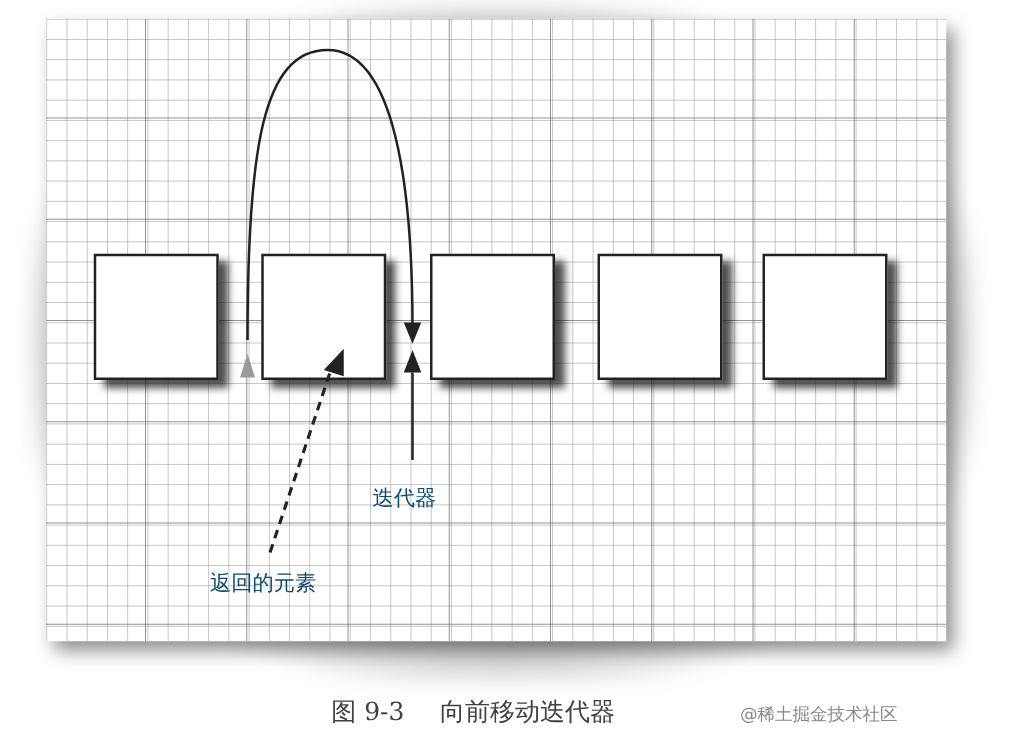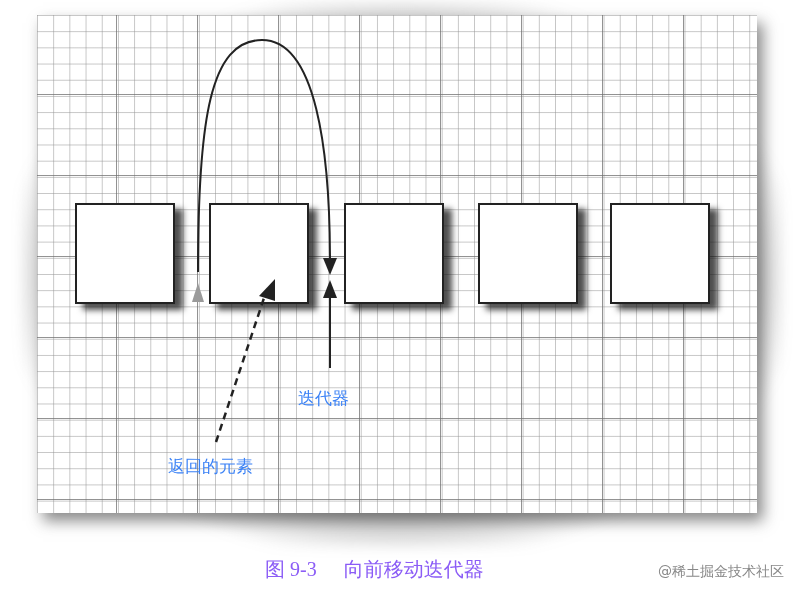--- a/index.html
+++ b/index.html
@@ -14,24 +14,24 @@
            linear-gradient(to right, rgba(110,110,110,0.75) 1px, transparent 1px),
            linear-gradient(to bottom, rgba(110,110,110,0.75) 1px, transparent 1px),
            linear-gradient(to right, rgba(150,150,150,0.55) 1px, transparent 1px),
            linear-gradient(to bottom, rgba(150,150,150,0.55) 1px, transparent 1px);
          background-size:81px 81px, 81px 81px, 16.2px 16.2px, 16.2px 16.2px;
          background-position:-2px -2px, -2px -2px, 0 0, 0 0;
          box-shadow: 6px 8px 14px rgba(60,60,60,0.6); }
   .box { position:absolute; width:96px; height:97px; background:#fff; border:2px solid #222;
          box-shadow:8px 6px 6px rgba(20,20,20,0.75); }
   svg.overlay { position:absolute; left:0; top:0; }
-  .label { position:absolute; font-size:17px; color:#3b82f6; white-space:nowrap; }
-  .caption { position:absolute; left:265px; top:556px; font-size:20px; color:#8b5cf6; white-space:nowrap;font-family:Liberation Serif, serif; }
+  .label { position:absolute; font-size:17px; color:#0c4a6e; white-space:nowrap; }
+  .caption { position:absolute; left:265px; top:556px; font-size:20px; color:#404040; white-space:nowrap; }
   .caption .num { margin-right:22px; }
-  .watermark { position:absolute; left:658px; top:563px; font-family:"DejaVu Sans", sans-serif;
+  .watermark { position:absolute; left:592px; top:563px; font-family:"DejaVu Sans", sans-serif;
          font-size:14px; color:#888; white-space:nowrap; }
 </style>
 </head>
 <body>
 
 <div class="paper-shadow"></div>
 <div class="paper"></div>
 
 <div class="box" style="left:75px; top:203px;"></div>
 <div class="box" style="left:209px; top:203px;"></div>

